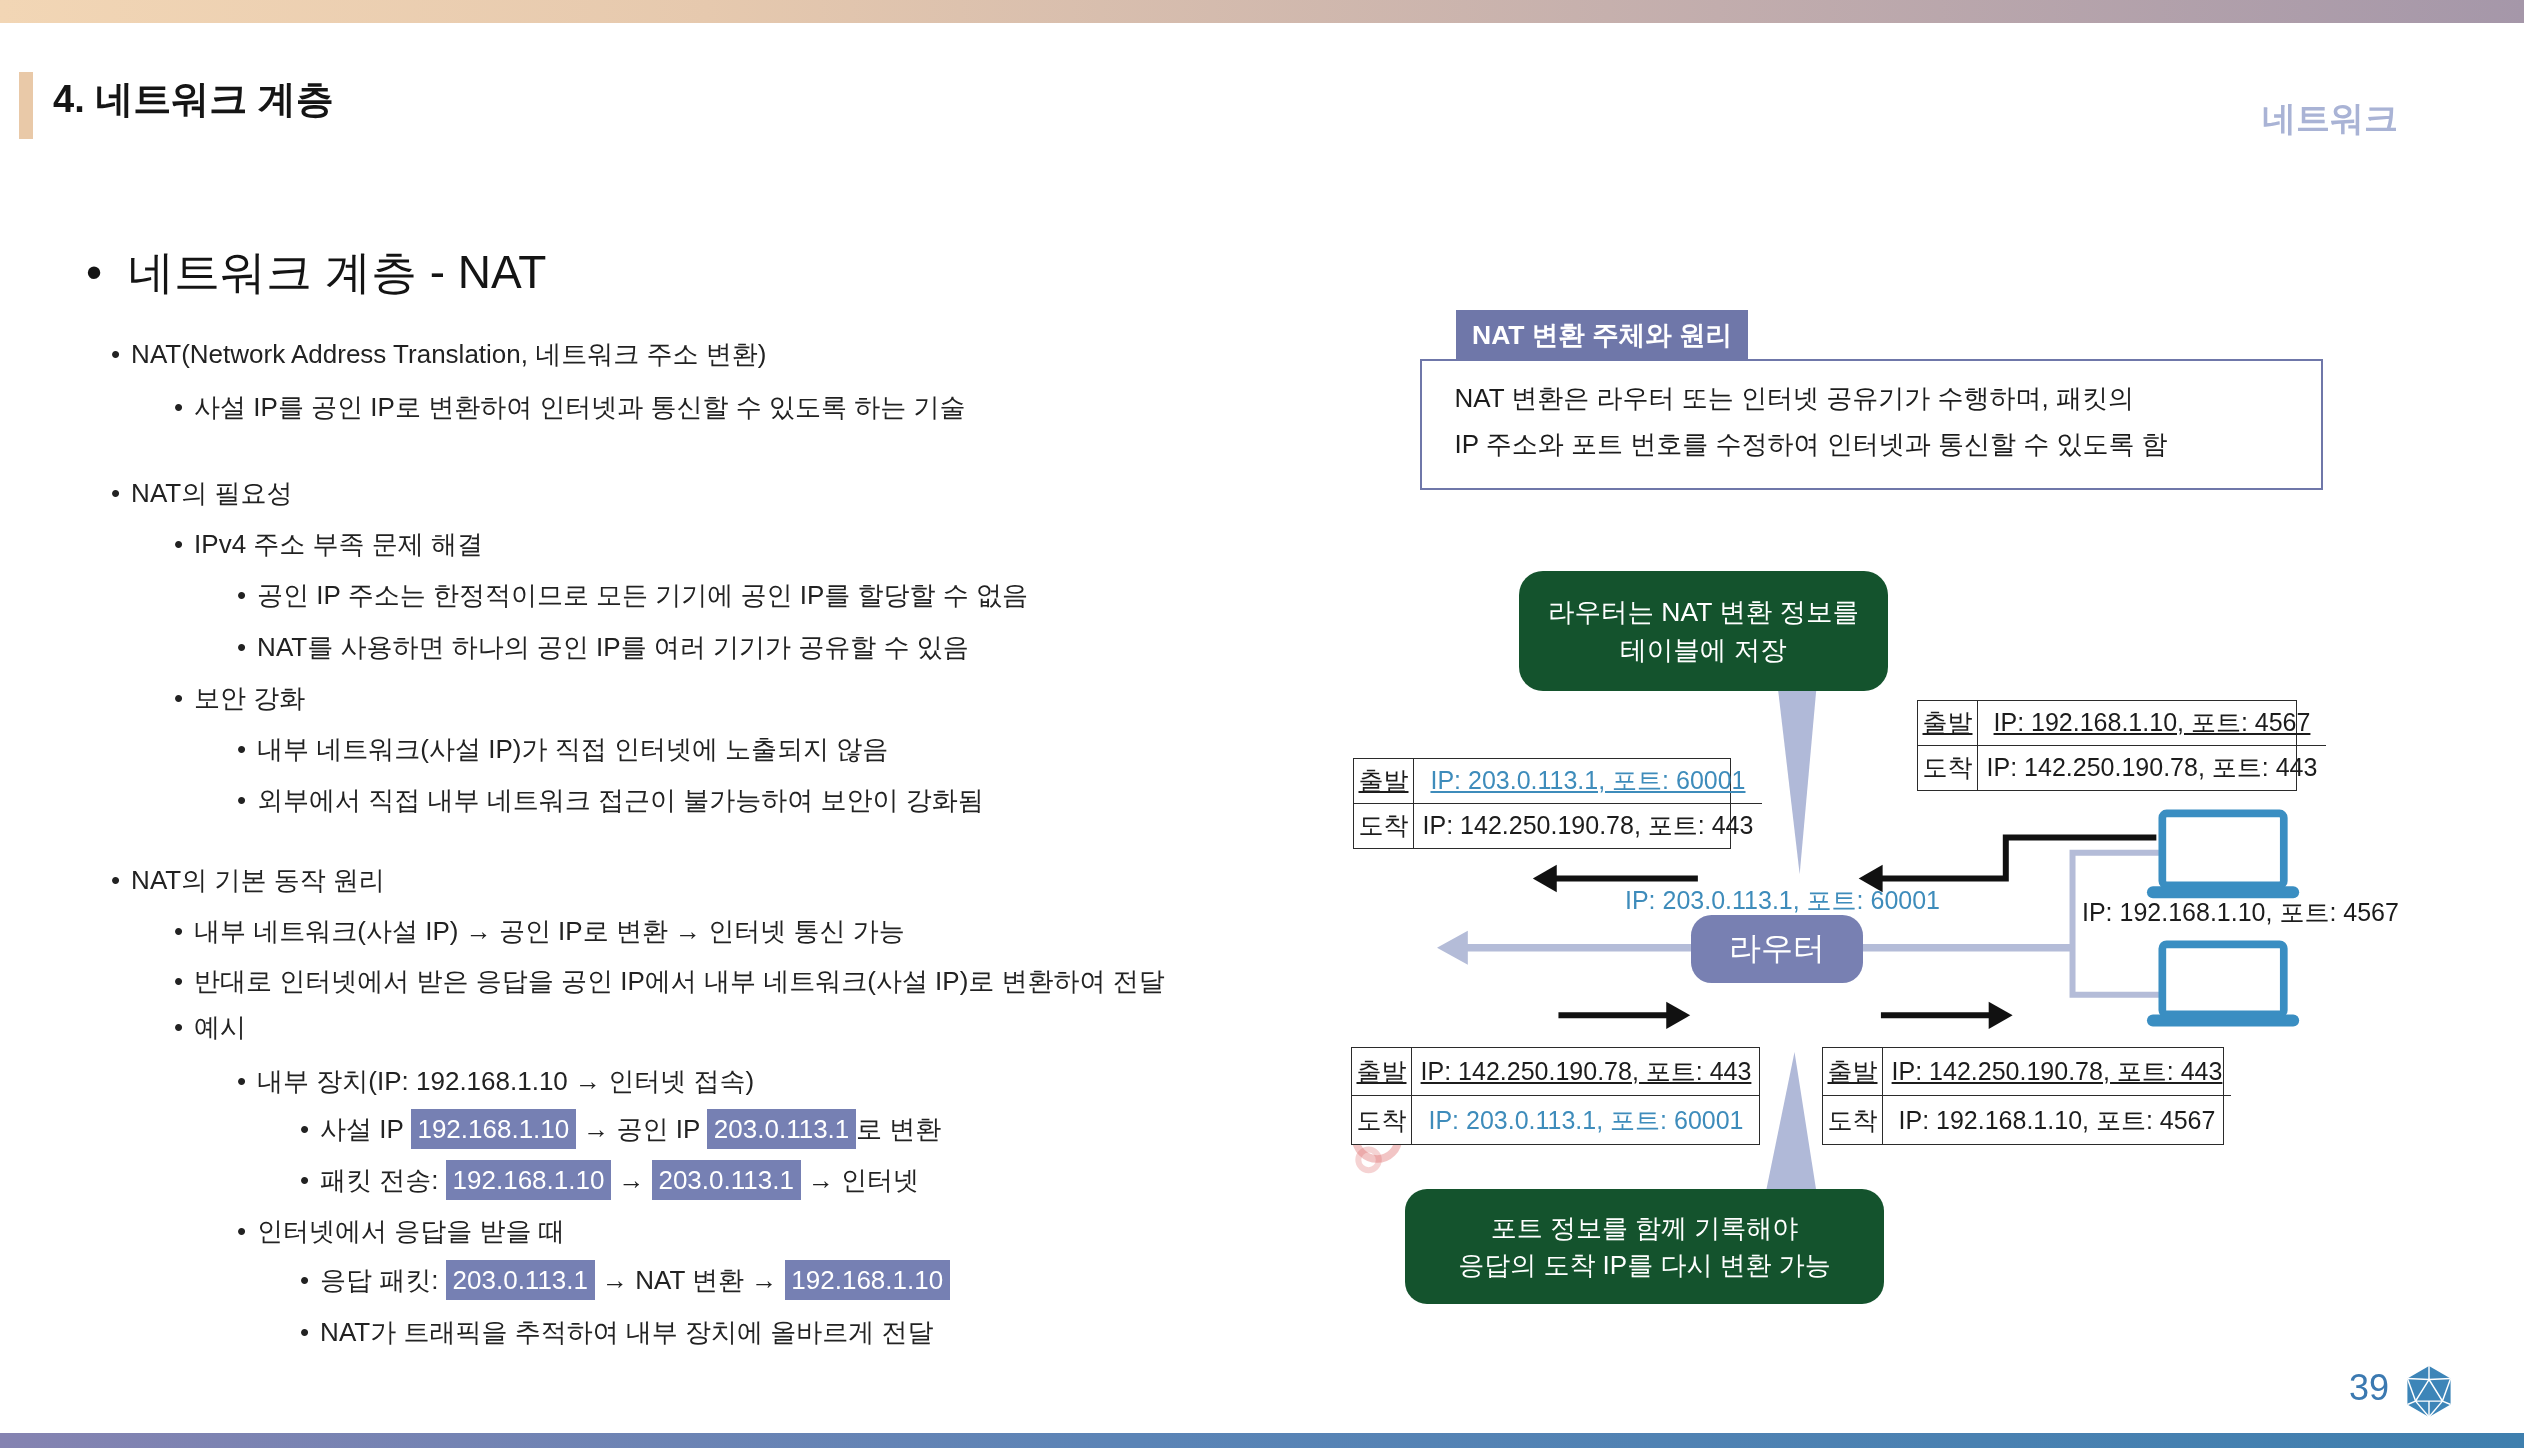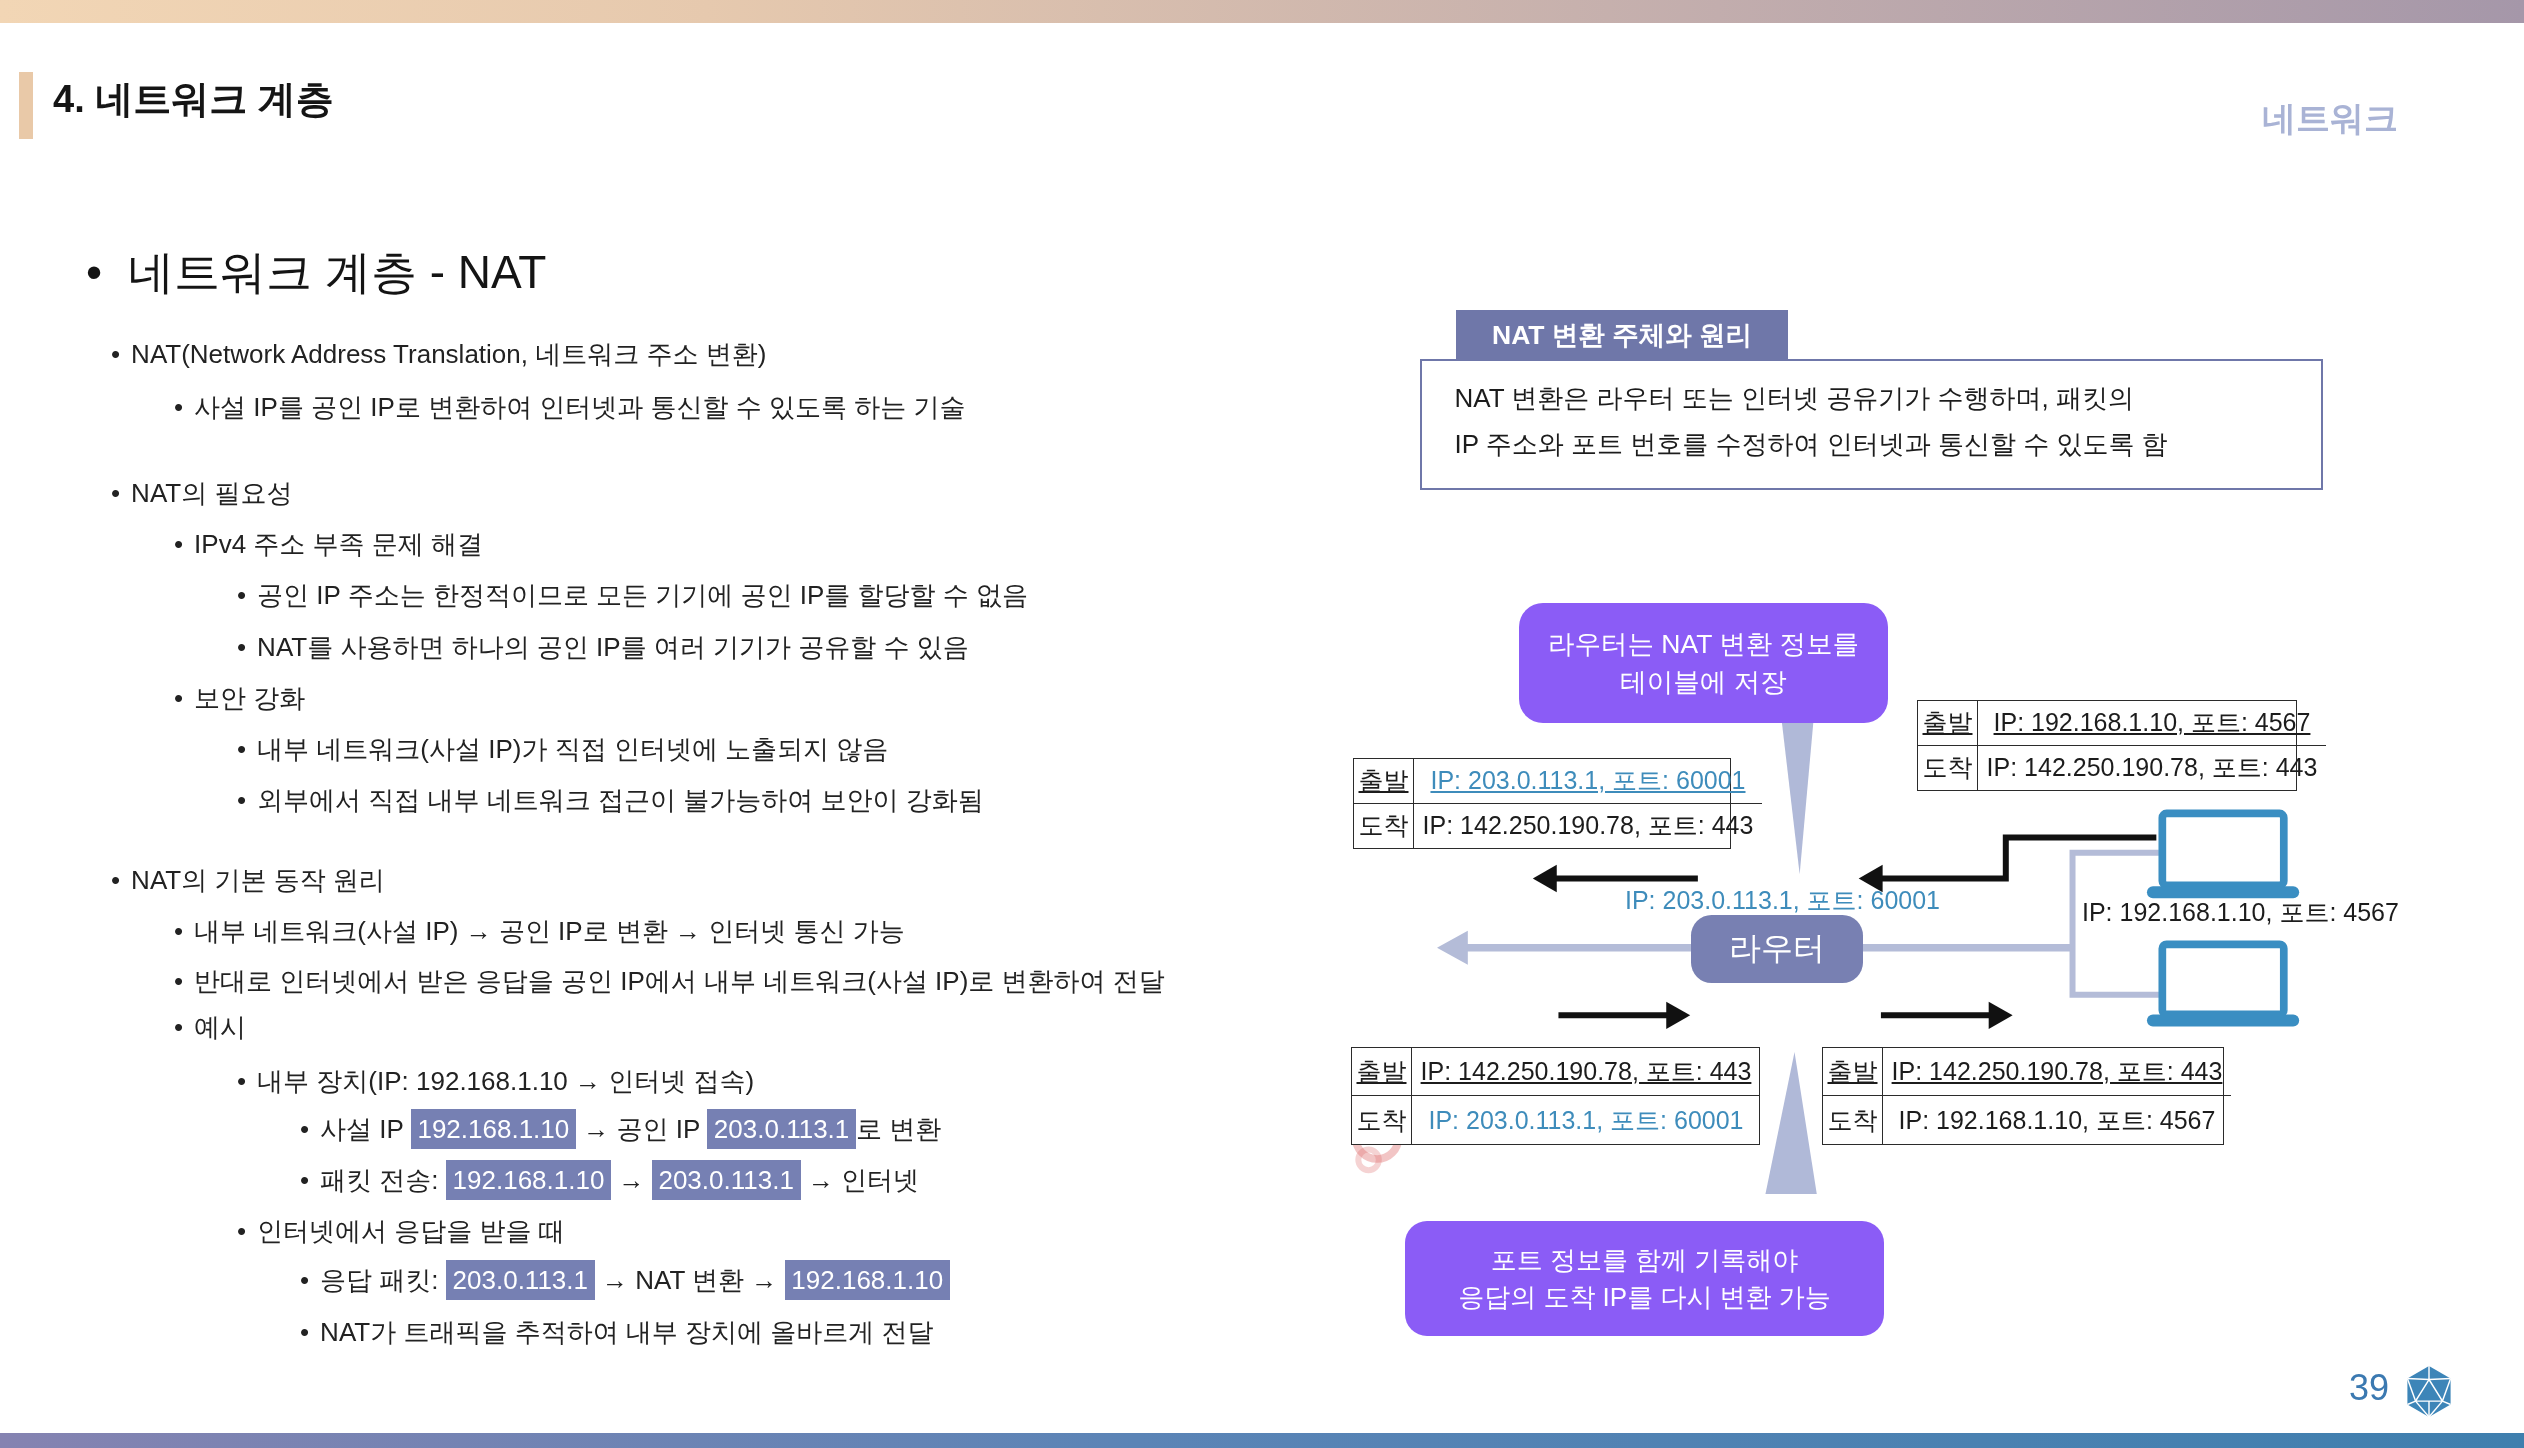--- a/index.html
+++ b/index.html
@@ -18,27 +18,27 @@
   .watermark{position:absolute;left:2262px;top:96px;font-size:34px;font-weight:600;color:#a9b3d5;}
   
   .page-title{position:absolute;left:86px;top:210px;font-size:46px;color:#141414;white-space:pre;margin-top:32px;}
   .page-title .blt{margin-right:26px;}
   
   .line{position:absolute;font-size:26px;color:#222;white-space:pre;}
   .line .blt{margin-right:11px;}
   .lvl1{left:111px;} .lvl2{left:174px;} .lvl3{left:237px;} .lvl4{left:300px;}
   .chip{background:#7680b3;color:#ffffff;padding:5.1px 6.8px;}
   
-  .badge{position:absolute;left:1456px;top:310px;height:57px;line-height:50px;padding:0 36px;
+  .badge{position:absolute;left:1456px;top:310px;height:57px;line-height:50px;padding:0 16px;
     background:#6f77a9;color:#fff;font-size:26.5px;font-weight:bold;}
   .info-box{position:absolute;left:1420px;top:359px;width:866px;height:113px;
     border:2.6px solid #6f77a9;background:#fff;padding:13.7px 0 0 32.5px;}
   .info-box div{font-size:26px;line-height:46px;color:#1c1c1c;white-space:pre;}
-  .bubble{position:absolute;background:#8b5cf6;color:#fff;display:flex;flex-direction:column;
-    justify-content:center;align-items:center;text-align:center;margin-top:32px;}
+  .bubble{position:absolute;background:#14532d;color:#fff;display:flex;flex-direction:column;
+    justify-content:center;align-items:center;text-align:center;}
   .bubble-top{left:1519px;top:571px;width:369px;height:120px;border-radius:24px;font-size:26.5px;line-height:38px;}
   .bubble-bottom{left:1405px;top:1189px;width:479px;height:115px;border-radius:22px;font-size:26px;line-height:37px;}
   .router{position:absolute;left:1691px;top:915px;width:172px;height:68px;border-radius:20.5px;
     background:#7880b2;color:#fff;font-size:32px;display:flex;align-items:center;justify-content:center;}
   .lbl{position:absolute;font-size:25px;text-align:center;white-space:pre;}
   .lbl-public{left:1625px;top:884px;width:303px;color:#3e8cbb;}
   .lbl-device{left:2082px;top:896px;width:291px;color:#1c1c1c;}
   
   .tbl{position:absolute;display:grid;grid-template-columns:60px 1fr;background:#fff;
     border:1.7px solid #2b2b2b;font-size:25px;}

